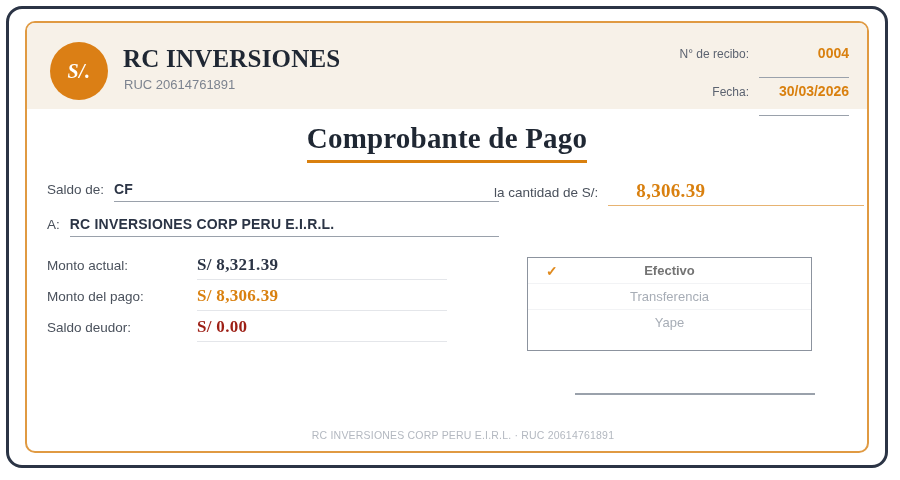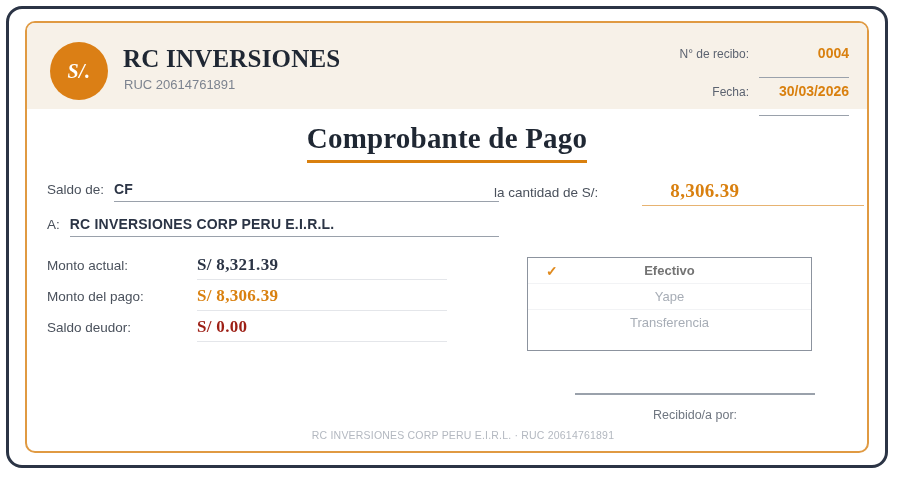--- a/index.html
+++ b/index.html
@@ -145,21 +145,20 @@
     display: flex;
     align-items: baseline;
   }
   .field-cantidad {
     position: absolute;
     left: 467px;
     top: 157px;
     width: 370px;
     display: flex;
     align-items: baseline;
-    gap: 34px;
   }
   .field-a {
     position: absolute;
     left: 20px;
     top: 192px;
     width: 452px;
     display: flex;
     align-items: baseline;
   }
 
@@ -359,31 +358,30 @@
       </div>
     </div>
 
     <div id="payment-box">
       <div class="pay-row selected">
         <span class="pay-check">✓</span>
         <span class="pay-label">Efectivo</span>
       </div>
       <div class="pay-row">
         <span class="pay-check"></span>
-        <span class="pay-label">Yape</span>
+        <span class="pay-label">Transferencia</span>
       </div>
       <div class="pay-row">
         <span class="pay-check"></span>
-        <span class="pay-label">Transferencia</span>
+        <span class="pay-label">Yape</span>
       </div>
     </div>
 
     <div id="signature-area">
       <div class="sig-line"></div>
-      <div class="sig-label">Recibido/a por:</div>
     </div>
 
     <div id="card-footer">
       <span class="footer-text">RC INVERSIONES CORP PERU E.I.R.L. · RUC 20614761891</span>
     </div>
 
   </div>
 </div>
 
 </body></html>

